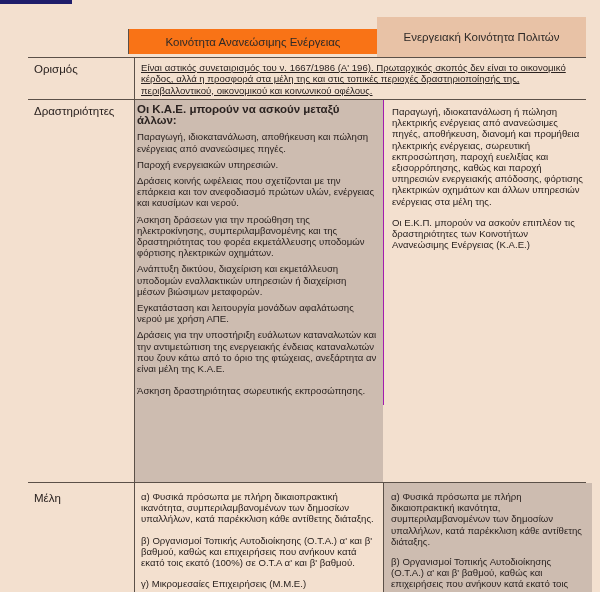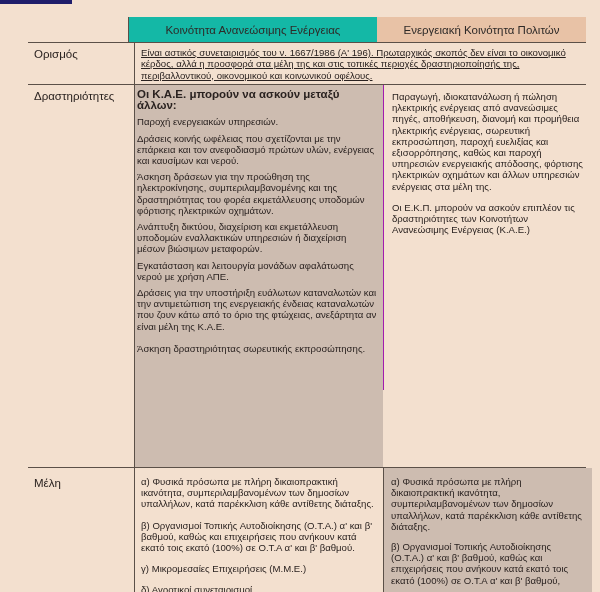--- a/index.html
+++ b/index.html
@@ -15,22 +15,22 @@
     background:#1f1d6b;
   }
   .grid {
     position:absolute; left:28px; top:17px; width:558px;
   }
   .row { display:flex; position:relative; }
   .c1 { width:100px; flex:none; }
   .c2 { width:249px; flex:none; border-left:1px solid #5b5048; box-sizing:border-box; }
   .c3 { width:209px; flex:none; box-sizing:border-box; }
   .hdr .c1 { height:25px; }
-  .hdr .c2 { background:#14b8a6; height:25px; display:flex; align-items:center; justify-content:center; font-size:11.5px; color:#2e2a28; }
-  .hdr .c3 { background:#e8c2a6; height:25px; display:flex; align-items:center; justify-content:center; font-size:11.5px; color:#2e2a28; }
+  .hdr .c2 { background:#f97316; height:25px; display:flex; align-items:center; justify-content:center; font-size:11.5px; color:#2e2a28;margin-top:12px; }
+  .hdr .c3 { background:#e8c2a6; height:40px; display:flex; align-items:center; justify-content:center; font-size:11.5px; color:#2e2a28; }
   .rowline { border-top:1px solid #5b5048; }
   .label { font-weight:normal; font-size:11.5px; padding:5px 0 0 6px; }
   .def .c2 { width:458px; padding:4px 6px 3px 6px; font-size:9.6px; line-height:11.3px;text-decoration:underline; }
   .cell-text { font-size:9.6px; line-height:11.2px; }
   .act .c2 { background:#cdbcb0; padding:4px 6px 8px 2px; height:382px; }
   .act .c3 { border-left:1px solid #a21caf; padding:6px 6px 0 8px; height:305px; }
   .act .heading { font-weight:bold; font-size:11.5px; margin-bottom:5px; }
   .act .c2 p { margin:0 0 5px 0; }
   .act .c3 p { margin:0 0 10px 0; }
   .mem .c2 { padding:8px 6px 0 6px; height:189px; }
@@ -55,20 +55,21 @@
   <div class="row def">
     <div class="c1 label">Ορισμός</div>
     <div class="c2 cell-text">Είναι αστικός συνεταιρισμός του ν. 1667/1986 (Α' 196). Πρωταρχικός σκοπός δεν είναι το οικονομικό κέρδος, αλλά η προσφορά στα μέλη της και στις τοπικές περιοχές δραστηριοποίησής της, περιβαλλοντικού, οικονομικού και κοινωνικού οφέλους.</div>
   </div>
 
   <div class="rowline"></div>
   <div class="row act">
     <div class="c1 label">Δραστηριότητες</div>
     <div class="c2 cell-text">
       <div class="heading">Οι Κ.Α.Ε. μπορούν να ασκούν μεταξύ άλλων:</div>
+      <p>Παραγωγή, ιδιοκατανάλωση, αποθήκευση και πώληση ενέργειας από ανανεώσιμες πηγές.</p>
       <p>Παροχή ενεργειακών υπηρεσιών.</p>
       <p>Δράσεις κοινής ωφέλειας που σχετίζονται με την επάρκεια και τον ανεφοδιασμό πρώτων υλών, ενέργειας και καυσίμων και νερού.</p>
       <p>Άσκηση δράσεων για την προώθηση της ηλεκτροκίνησης, συμπεριλαμβανομένης και της δραστηριότητας του φορέα εκμετάλλευσης υποδομών φόρτισης ηλεκτρικών οχημάτων.</p>
       <p>Ανάπτυξη δικτύου, διαχείριση και εκμετάλλευση υποδομών εναλλακτικών υπηρεσιών ή διαχείριση μέσων βιώσιμων μεταφορών.</p>
       <p>Εγκατάσταση και λειτουργία μονάδων αφαλάτωσης νερού με χρήση ΑΠΕ.</p>
       <p style="margin-bottom:11px">Δράσεις για την υποστήριξη ευάλωτων καταναλωτών και την αντιμετώπιση της ενεργειακής ένδειας καταναλωτών που ζουν κάτω από το όριο της φτώχειας, ανεξάρτητα αν είναι μέλη της Κ.Α.Ε.</p>
       <p>Άσκηση δραστηριότητας σωρευτικής εκπροσώπησης.</p>
     </div>
     <div class="c3 cell-text">
       <p>Παραγωγή, ιδιοκατανάλωση ή πώληση ηλεκτρικής ενέργειας από ανανεώσιμες πηγές, αποθήκευση, διανομή και προμήθεια ηλεκτρικής ενέργειας, σωρευτική εκπροσώπηση, παροχή ευελιξίας και εξισορρόπησης, καθώς και παροχή υπηρεσιών ενεργειακής απόδοσης, φόρτισης ηλεκτρικών οχημάτων και άλλων υπηρεσιών ενέργειας στα μέλη της.</p>

